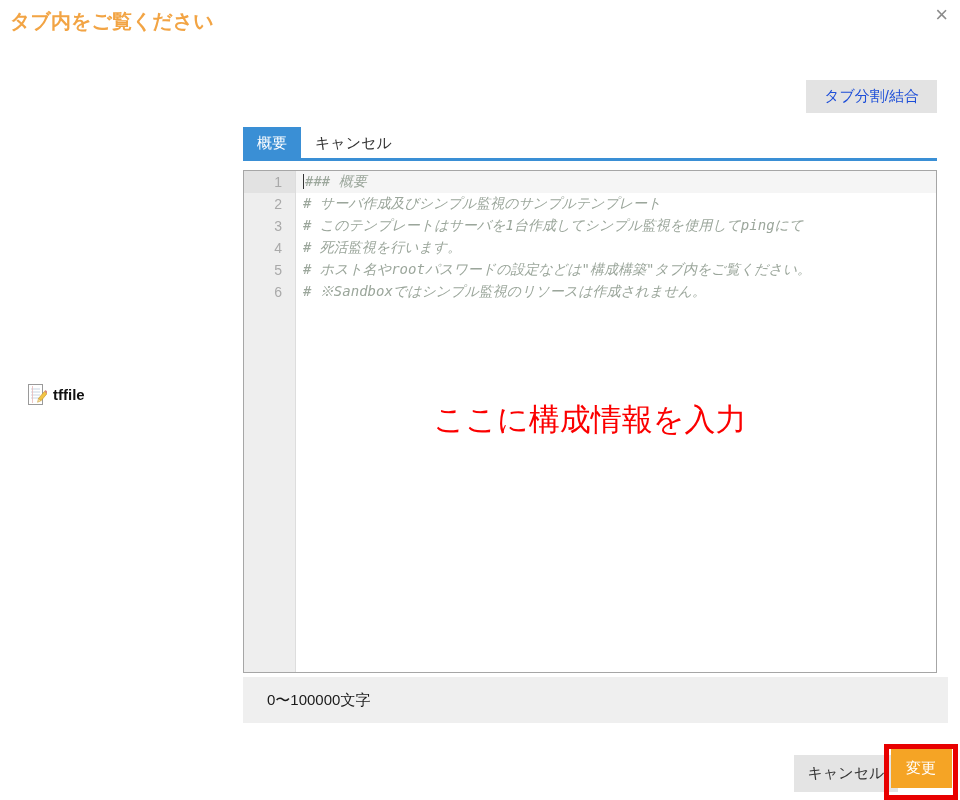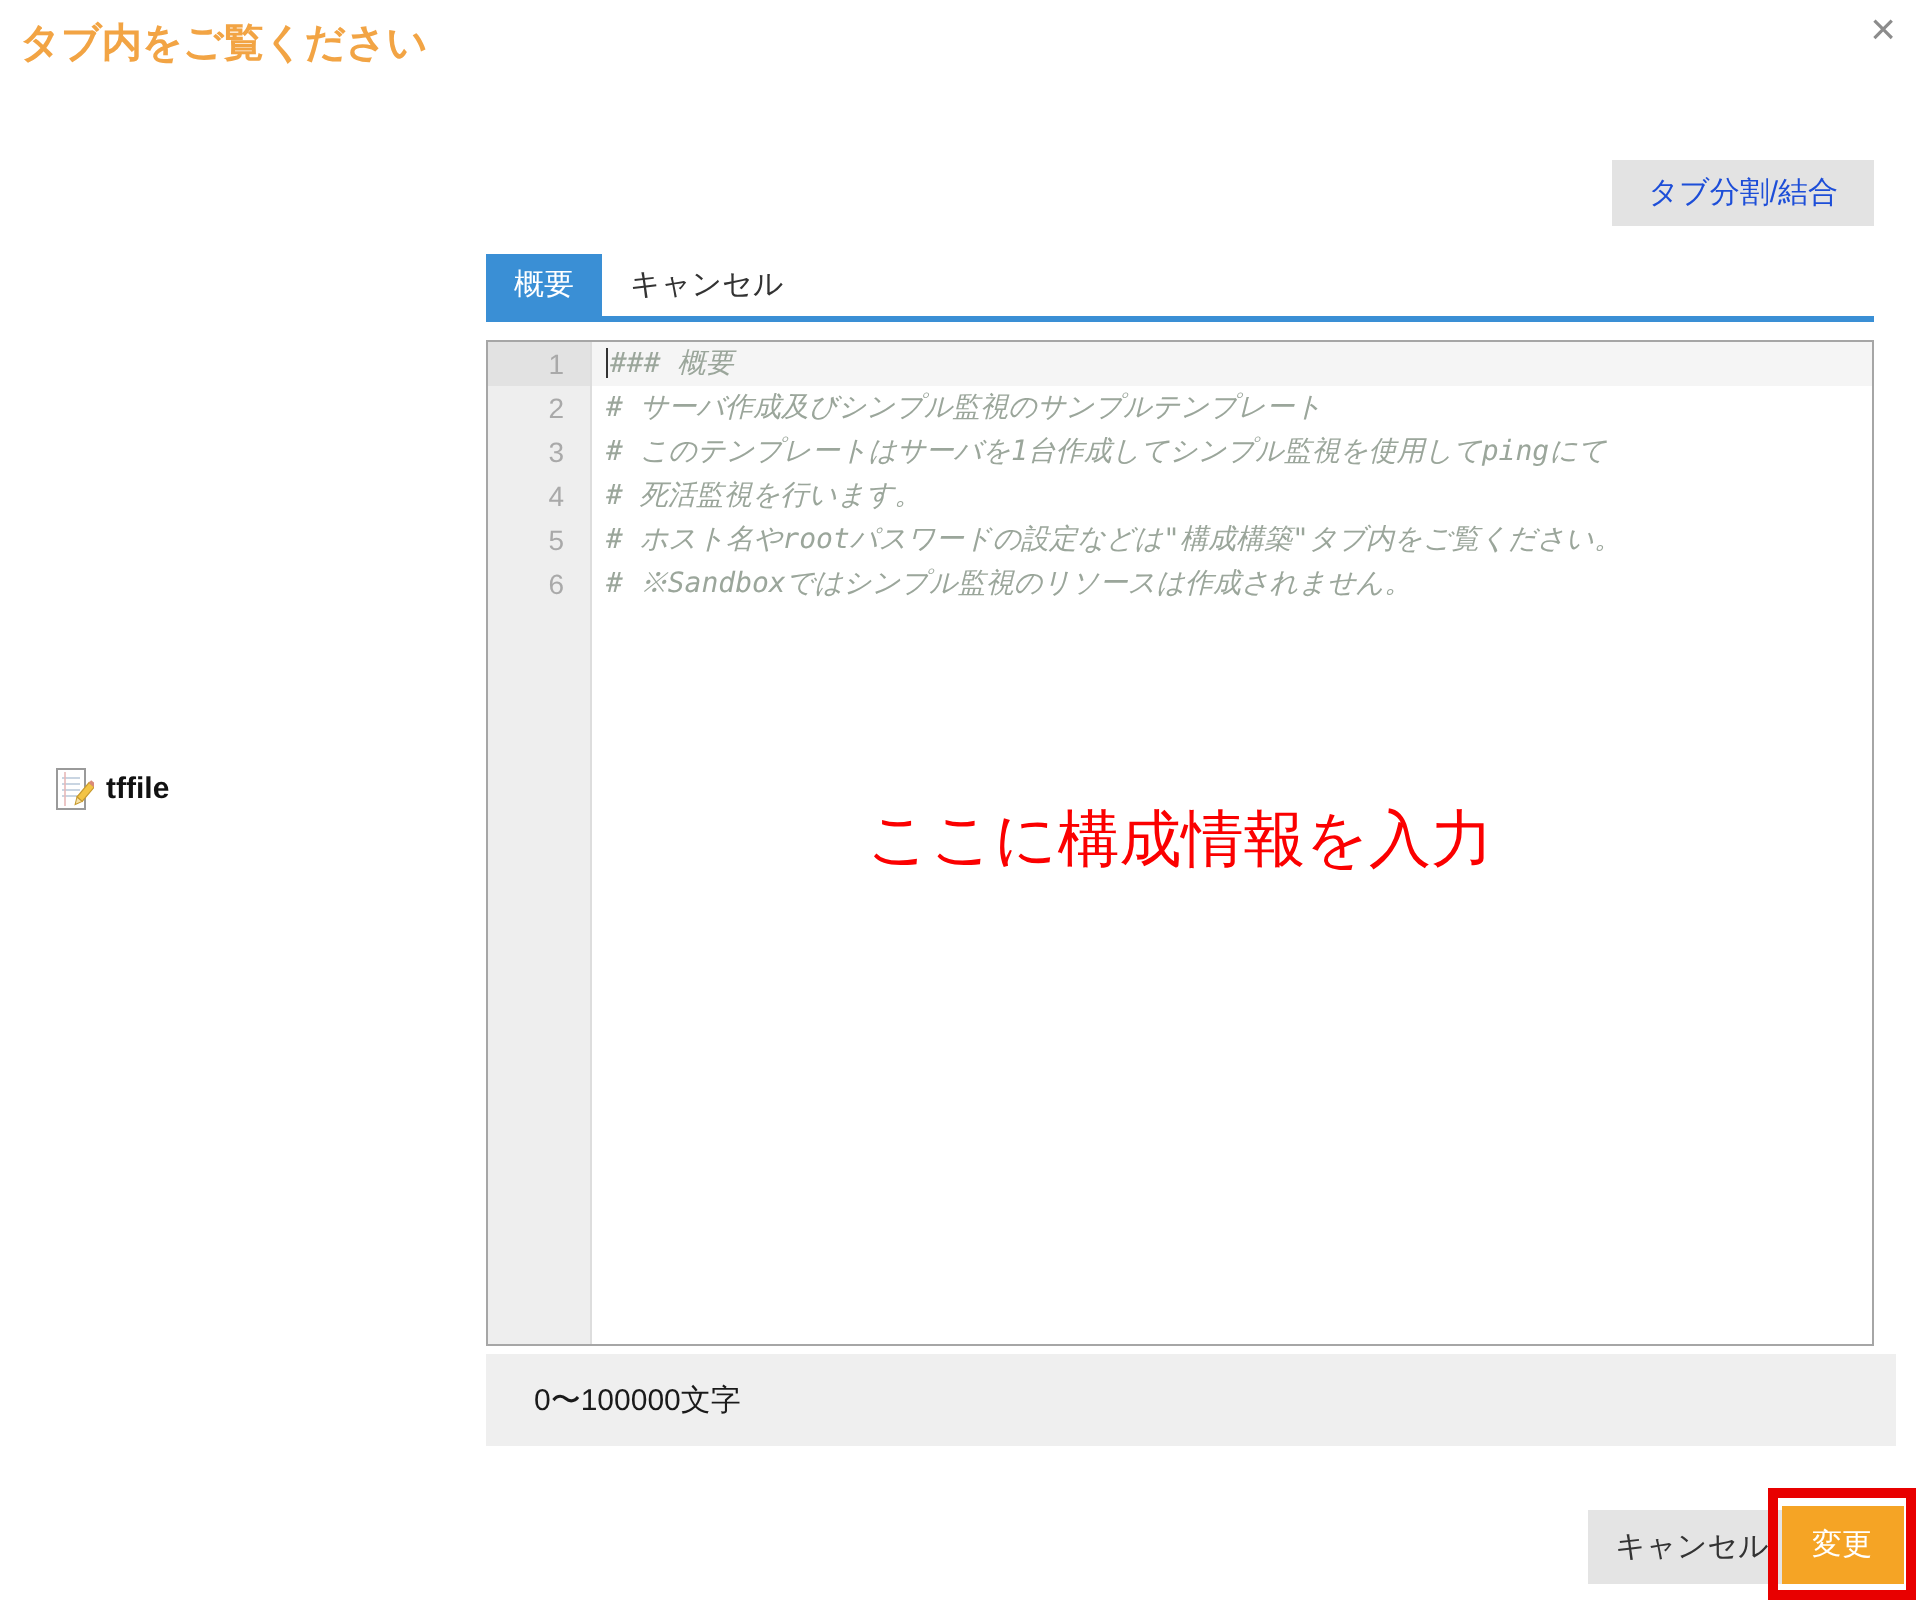--- a/index.html
+++ b/index.html
@@ -181,21 +181,21 @@
     color: #333333;
     cursor: pointer;
     font-family: "Liberation Sans", sans-serif;
   }
   .highlight-box {
     position: absolute;
     left: 884px; top: 744px;
     width: 74px; height: 56px;
     border: 5px solid #e80000;
     display: flex;
-    align-items: center;
+    align-items: flex-start;
     justify-content: center;
     pointer-events: none;
   }
   .submit-btn {
     width: 61px; height: 39px;
     background: #f5a425;
     border: none;
     font-size: 15px;
     color: #ffffff;
     cursor: pointer;

